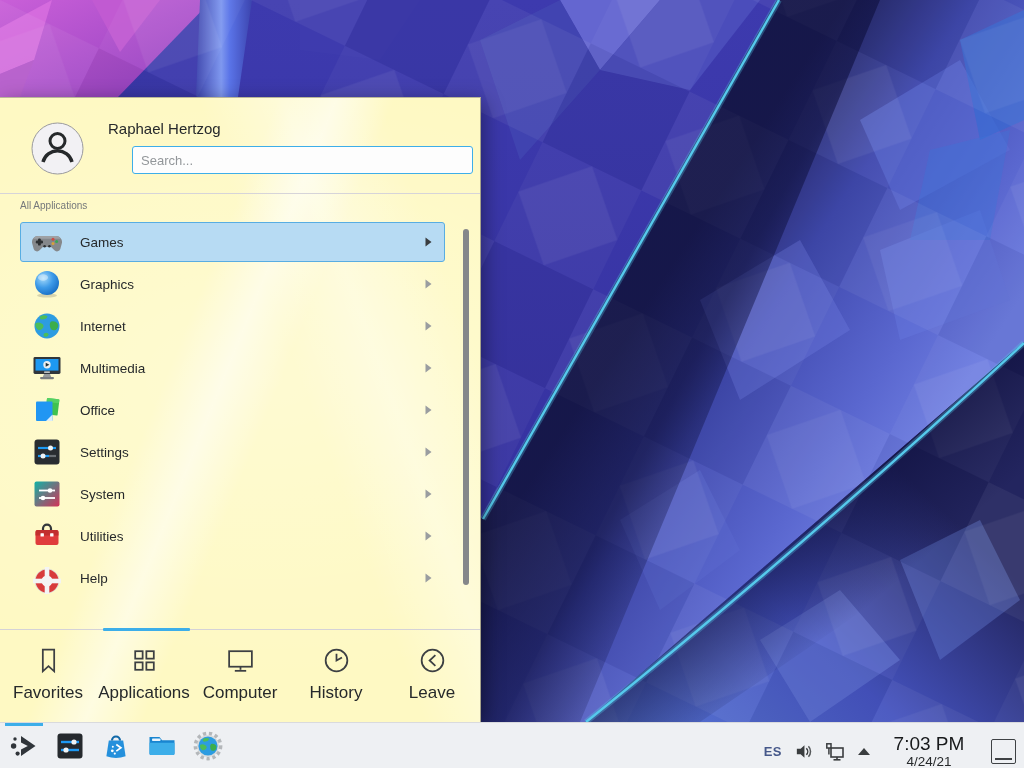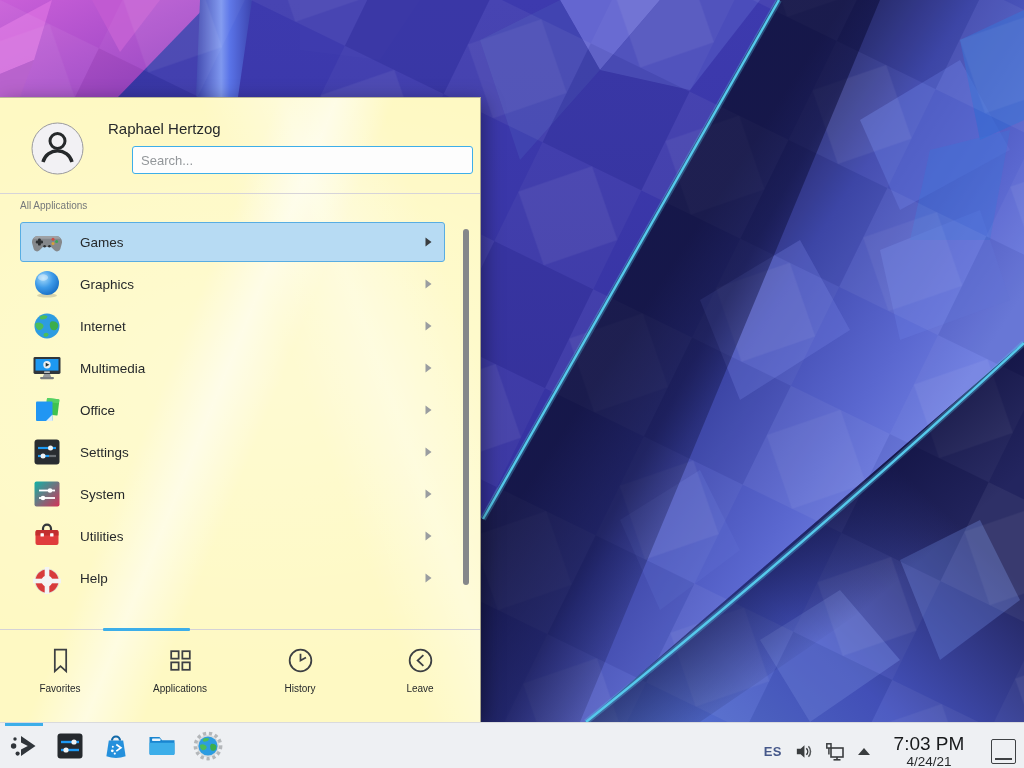--- a/index.html
+++ b/index.html
@@ -40,21 +40,21 @@
   .row .arrow svg{display:block;}
 
   #scrollbar{position:absolute;right:11px;top:131px;width:6px;height:356px;
        background:#85878a;border-radius:3px;}
 
   #footer{position:absolute;left:0;bottom:0;width:100%;height:93px;border-top:1px solid #d4d2d7;box-sizing:border-box;}
   #tab-indicator{position:absolute;left:103px;top:-2px;width:87px;height:3px;background:#3daee9;border-radius:1px;}
   #tabs{display:flex;width:100%;height:100%;}
   .tab{flex:1;display:flex;flex-direction:column;align-items:center;padding-top:15px;cursor:default;}
   .tab .ticon svg{width:31px;height:31px;display:block;}
-  .tab .tlabel{margin-top:7px;font-size:10px;color:#26292b;}
+  .tab .tlabel{margin-top:7px;font-size:17px;color:#26292b;}
 
   
   #panel{position:absolute;left:0;bottom:0;width:1024px;height:46px;background:#eef0f3;
          border-top:1px solid #d9dadd;box-sizing:border-box;display:flex;align-items:center;}
   #launchers{display:flex;align-items:center;gap:14px;padding-left:8px;}
   .task-btn{position:relative;width:32px;height:32px;}
   .task-btn svg{width:32px;height:32px;display:block;}
   .task-btn .indicator{position:absolute;top:-7px;left:-3px;width:38px;height:3px;background:#3daee9;}
   #tray{margin-left:auto;display:flex;align-items:center;gap:12px;padding-right:8px;margin-top:12px;}
   #kbd-layout{font-size:13px;font-weight:bold;color:#46588a;letter-spacing:.5px;}
@@ -373,20 +373,30 @@
               <svg viewBox="0 0 30 30" width="31" height="31" fill="none" stroke="#3d4043" stroke-width="1.7">
                 <rect x="6" y="6" width="7.2" height="7.2"></rect>
                 <rect x="16.8" y="6" width="7.2" height="7.2"></rect>
                 <rect x="6" y="16.8" width="7.2" height="7.2"></rect>
                 <rect x="16.8" y="16.8" width="7.2" height="7.2"></rect>
               </svg>
             </span>
     <span class="tlabel">Applications</span>
   </div>
 
+  <div class="tab">
+    <span class="ticon">
+              <svg viewBox="0 0 30 30" width="31" height="31" fill="none" stroke="#3d4043" stroke-width="1.7">
+                <rect x="4" y="6" width="22" height="15"></rect>
+                <line x1="15" y1="21" x2="15" y2="24"></line>
+                <line x1="9.5" y1="25" x2="20.5" y2="25"></line>
+              </svg>
+            </span>
+    <span class="tlabel">Computer</span>
+  </div>
 
   <div class="tab">
     <span class="ticon">
               <svg viewBox="0 0 30 30" width="31" height="31" fill="none" stroke="#3d4043" stroke-width="1.7">
                 <circle cx="15" cy="15" r="10.5"></circle>
                 <polyline points="15,8.5 15,15 20.3,12"></polyline>
               </svg>
             </span>
     <span class="tlabel">History</span>
   </div>

